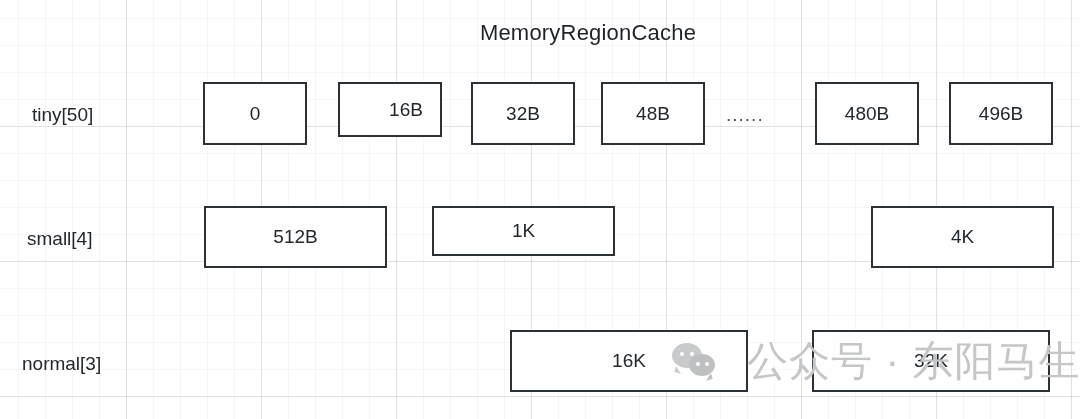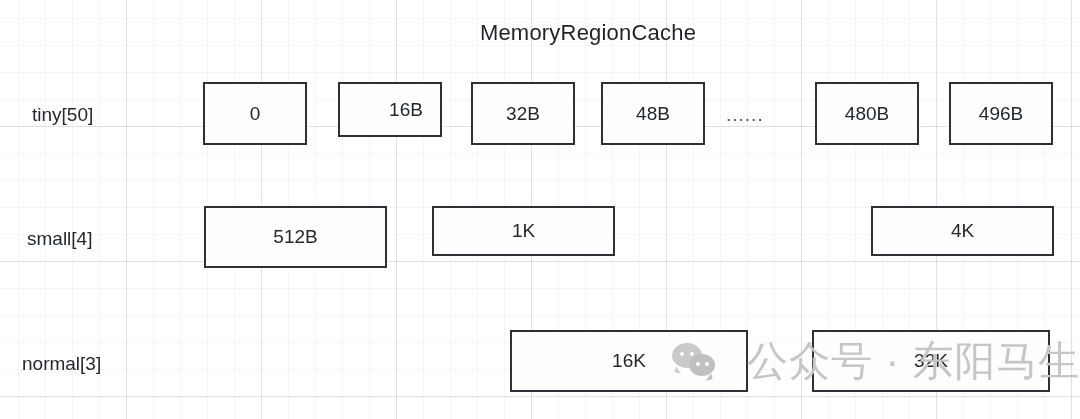--- a/index.html
+++ b/index.html
@@ -163,21 +163,21 @@
     <div class="cell" style="left: 203px; top: 82px; width: 104px; height: 63px;">0</div>
     <div class="cell" style="left: 338px; top: 82px; width: 104px; height: 55px; padding-left: 32px;">16B</div>
     <div class="cell" style="left: 471px; top: 82px; width: 104px; height: 63px;">32B</div>
     <div class="cell" style="left: 601px; top: 82px; width: 104px; height: 63px;">48B</div>
     <div class="cell" style="left: 815px; top: 82px; width: 104px; height: 63px;">480B</div>
     <div class="cell" style="left: 949px; top: 82px; width: 104px; height: 63px;">496B</div>
     <div class="ellipsis" style="left: 726px; top: 104px;">......</div>
     <div class="row-label" style="left: 27px; top: 228px;">small[4]</div>
     <div class="cell" style="left: 204px; top: 206px; width: 183px; height: 62px;">512B</div>
     <div class="cell" style="left: 432px; top: 206px; width: 183px; height: 50px;">1K</div>
-    <div class="cell" style="left: 871px; top: 206px; width: 183px; height: 50px;">4K</div>
+    <div class="cell" style="left: 871px; top: 206px; width: 183px; height: 62px;">4K</div>
     <div class="row-label" style="left: 22px; top: 353px;">normal[3]</div>
     <div class="cell" style="left: 510px; top: 330px; width: 238px; height: 62px;">16K</div>
     <div class="cell" style="left: 812px; top: 330px; width: 238px; height: 62px;">32K</div>
     <div class="watermark">
       <div class="wechat-logo">
         <div class="bubble-big"></div>
         <div class="bubble-small"></div>
         <div class="dot d1"></div>
         <div class="dot d2"></div>
         <div class="dot d3"></div>

